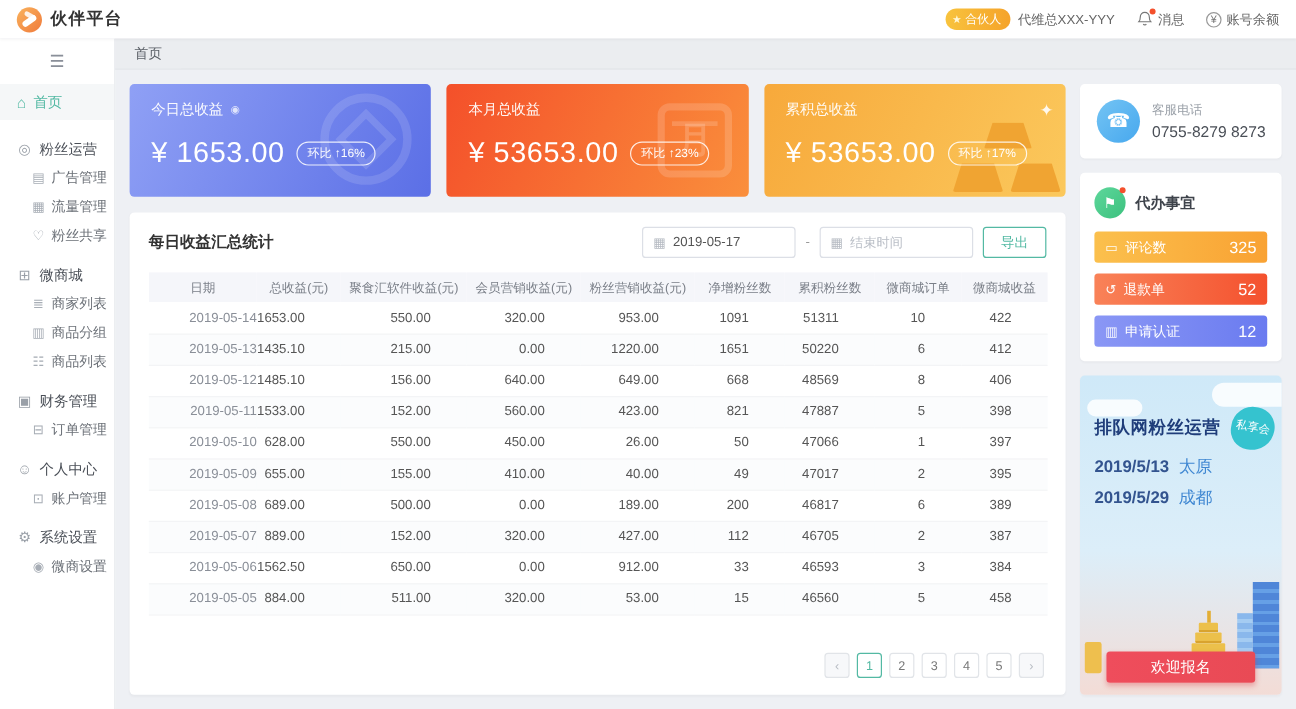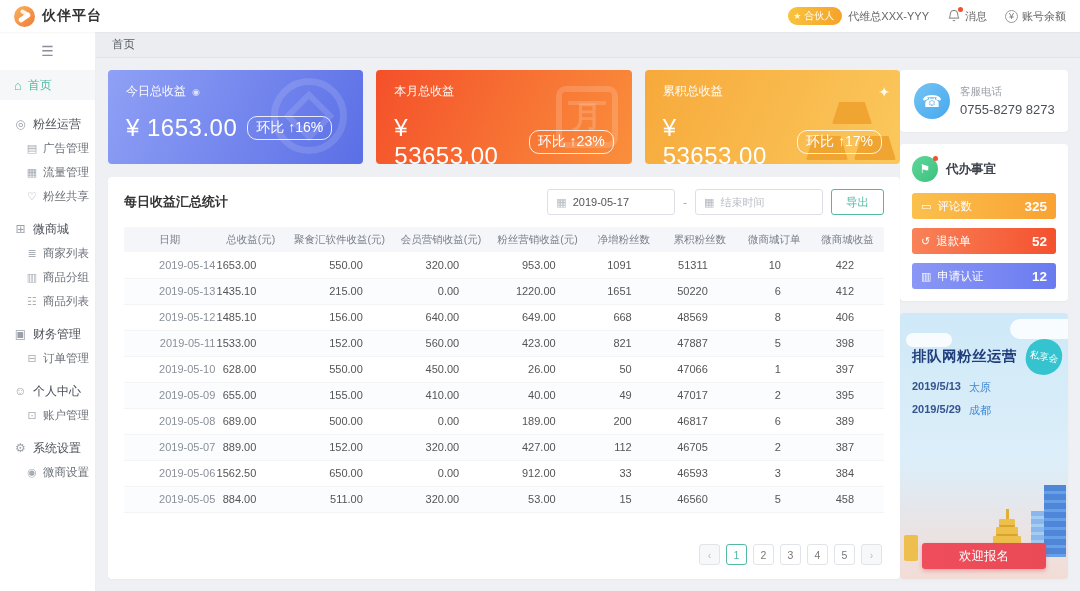--- a/index.html
+++ b/index.html
@@ -41,34 +41,34 @@
   .nav-home .ic{font-size:13px}
   .nav-group-label{height:24px;display:flex;align-items:center;gap:6px;padding-left:14px;color:#4a4f57;font-size:12px;margin-top:9px;cursor:pointer}
   .nav-group-label .ic{color:#9aa0a8;font-size:12px;width:13px;text-align:center}
   .nav-child{height:24px;display:flex;align-items:center;gap:5px;padding-left:26px;color:#6b7077;font-size:11.5px;cursor:pointer}
   .nav-child .ic{color:#a7adb5;font-size:11px;width:12px;text-align:center}
 
   .right-of-sidebar{flex:1;display:flex;flex-direction:column;min-width:0}
   .breadcrumb-bar{height:26px;flex:0 0 26px;background:#ebedf0;border-bottom:1px solid #e1e4e8;display:flex;align-items:center}
   .bc-tab{height:100%;display:flex;align-items:center;padding:0 16px;background:#ebedf0;color:#5a5f66;font-size:11.5px;cursor:pointer}
 
-  .content-row{flex:1;display:flex;padding:12px;min-height:0}
+  .content-row{flex:1;display:flex;padding:12px;gap:12px;min-height:0}
   .main-col{flex:1;display:flex;flex-direction:column;min-width:0}
 
   
   .cards-row{display:flex;gap:13px;height:94px;flex:0 0 94px;margin-bottom:13px}
   .stat-card{flex:1;border-radius:4px;color:#fff;padding:13px 18px;position:relative;overflow:hidden}
   .stat-card.c0{background:linear-gradient(115deg,var(--c0a),var(--c0b))}
   .stat-card.c1{background:linear-gradient(115deg,var(--c1a),var(--c1b))}
   .stat-card.c2{background:linear-gradient(115deg,var(--c2a),var(--c2b))}
   .sc-title{font-size:12px;opacity:.95;display:flex;align-items:center;gap:6px}
   .sc-info{font-size:9px;opacity:.8}
   .sc-valrow{margin-top:14px;display:flex;align-items:center;gap:10px;position:relative;z-index:2}
   .sc-value{font-size:24px;font-weight:normal;letter-spacing:.5px}
-  .sc-pill{border:1px solid rgba(255,255,255,.85);border-radius:10px;font-size:14px;padding:2px 8px;white-space:nowrap}
+  .sc-pill{border:1px solid rgba(255,255,255,.85);border-radius:10px;font-size:10px;padding:2px 8px;white-space:nowrap}
   .wm-coin{position:absolute;right:16px;top:8px;width:76px;height:76px;border:7px solid rgba(255,255,255,.13);border-radius:50%}
   .wm-coin::after{content:"";position:absolute;left:50%;top:50%;width:24px;height:24px;border:6px solid rgba(255,255,255,.13);transform:translate(-50%,-50%) rotate(45deg)}
   .wm-cal{position:absolute;right:14px;top:16px;width:62px;height:62px;border:6px solid rgba(255,255,255,.16);border-radius:10px;display:flex;align-items:center;justify-content:center;font-size:30px;color:rgba(255,255,255,.18);font-weight:bold}
   .wm-cal::before{content:"";position:absolute;top:9px;left:6px;right:6px;border-top:4px solid rgba(255,255,255,.16)}
   .ingot{position:absolute;background:#f0a432;clip-path:polygon(18% 0,82% 0,100% 100%,0 100%);border-radius:2px}
   .ingot.i1{width:40px;height:22px;right:28px;top:32px}
   .ingot.i2{width:42px;height:24px;right:52px;bottom:4px}
   .ingot.i3{width:42px;height:24px;right:4px;bottom:4px}
   .sparkle{position:absolute;right:10px;top:14px;color:rgba(255,255,255,.9);font-size:14px}
 
@@ -107,30 +107,30 @@
   .todo-icon{width:26px;height:26px;border-radius:50%;background:linear-gradient(135deg,#5ed79b,#3cc17e);color:#fff;display:flex;align-items:center;justify-content:center;font-size:12px;position:relative}
   .todo-icon .red-dot{top:0;right:0}
   .todo-title{font-size:12.5px;color:#3e434b;font-weight:bold}
   .todo-bar{height:26px;border-radius:3px;color:#fff;display:flex;align-items:center;padding:0 9px;gap:6px;margin-bottom:9px;cursor:pointer}
   .todo-bar:last-child{margin-bottom:0}
   .todo-bar.t0{background:linear-gradient(90deg,var(--t0a),var(--t0b))}
   .todo-bar.t1{background:linear-gradient(90deg,var(--t1a),var(--t1b))}
   .todo-bar.t2{background:linear-gradient(90deg,var(--t2a),var(--t2b))}
   .todo-bar .tb-ic{font-size:11px;opacity:.95}
   .todo-bar .tb-label{font-size:11.5px}
-  .todo-bar .tb-count{margin-left:auto;font-size:13.5px;font-weight:bold}
+  .todo-bar .tb-count{margin-left:auto;font-size:13.5px;font-weight:normal}
 
   .promo-card{flex:1;min-height:178px;background:linear-gradient(180deg,#cfe9f8 0%,#dceef9 55%,#f3dcd6 100%);border-radius:4px;position:relative;overflow:hidden;padding:34px 12px 0;box-shadow:0 1px 2px rgba(0,0,0,.03)}
   .cloud{position:absolute;background:#fff;opacity:.85;border-radius:20px}
   .cloud.cl1{width:70px;height:20px;right:-12px;top:6px}
   .cloud.cl2{width:46px;height:14px;left:6px;top:20px}
   .promo-title{font-size:14.5px;font-weight:bold;color:#1f3d7a;letter-spacing:.5px;position:relative;z-index:2;white-space:nowrap}
   .promo-badge{position:absolute;right:6px;top:26px;width:36px;height:36px;background:#35c3cf;border-radius:50% 46% 52% 44%;color:#fff;font-size:9.5px;line-height:10.5px;display:flex;align-items:center;justify-content:center;text-align:center;transform:rotate(10deg);z-index:3;padding:2px}
   .promo-events{margin-top:14px;position:relative;z-index:2}
-  .promo-event{display:flex;gap:8px;margin-bottom:8px;font-size:11px}
+  .promo-event{display:flex;gap:8px;margin-bottom:8px;font-size:14px}
   .pe-date{color:#33548f;font-weight:bold}
   .pe-city{color:#3f87d2}
   .bldg1{position:absolute;right:2px;bottom:22px;width:22px;height:72px;background:repeating-linear-gradient(180deg,#4f86d8 0 6px,#66a0e6 6px 9px)}
   .bldg2{position:absolute;right:24px;bottom:22px;width:13px;height:46px;background:repeating-linear-gradient(180deg,#8ab8ec 0 5px,#a5ccf2 5px 8px)}
   .pagoda{position:absolute;right:44px;bottom:22px;display:flex;flex-direction:column;align-items:center;gap:0}
   .pagoda .spire{width:3px;height:10px;background:#e3ae35}
   .pagoda .tier{background:#ecc04b;border-bottom:2px solid #d9a32e;border-radius:1px}
   .pagoda .t1{width:16px;height:8px}
   .pagoda .t2{width:22px;height:9px}
   .pagoda .t3{width:28px;height:10px}

